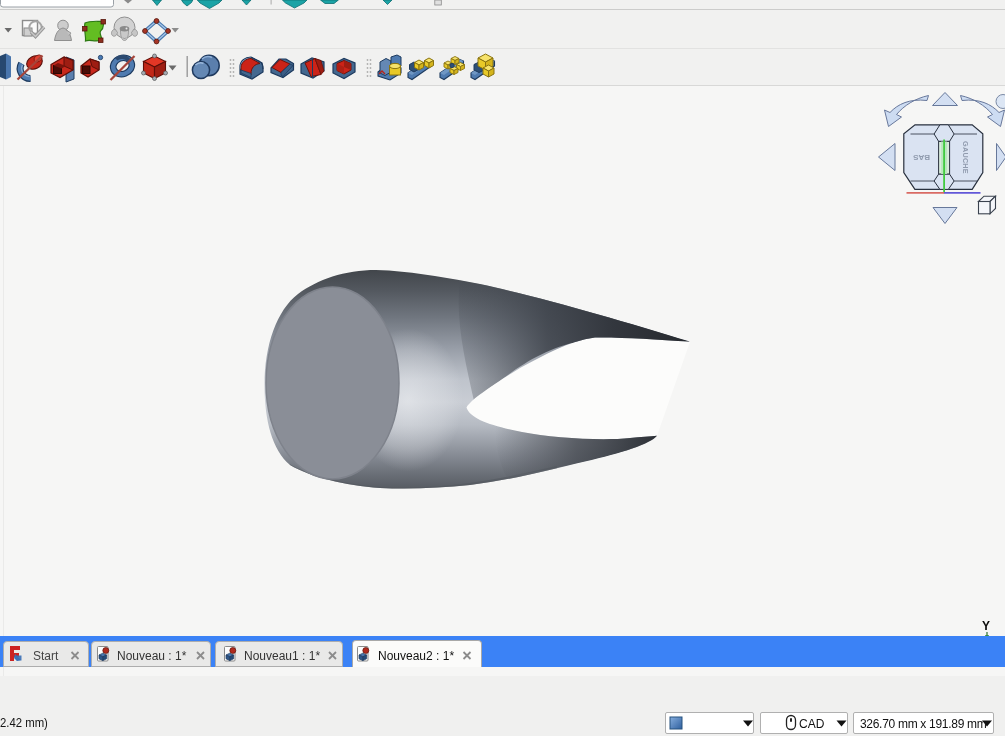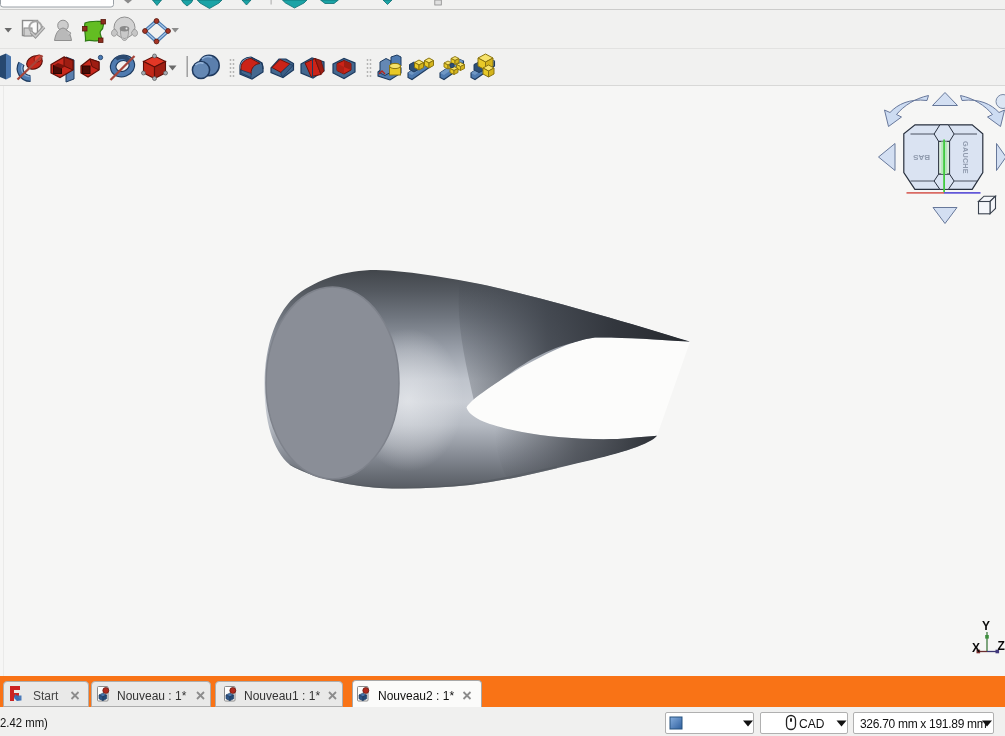--- a/index.html
+++ b/index.html
@@ -384,21 +384,21 @@
         <rect x="995.5" y="649.7" width="3.6" height="3.6" fill="#423a7e"></rect>
         <line x1="987" y1="651.5" x2="979" y2="651.5" stroke="#6b2f2f" stroke-width="1.3"></line>
         <rect x="976.5" y="649.7" width="3.6" height="3.6" fill="#7a3030"></rect>
         <text x="982" y="630" font-size="12" font-weight="bold" fill="#0a0a0a">Y</text>
         <text x="997.5" y="650" font-size="12" font-weight="bold" fill="#0a0a0a">Z</text>
         <text x="972" y="652" font-size="12" font-weight="bold" fill="#0a0a0a">X</text>
       </g>
     </svg>
   </div>
 
-  <div class="abs" style="left:0;top:676px;width:1005px;height:31px;background:#f97316;">
+  <div class="abs" style="left:0;top:636px;width:1005px;height:31px;background:#3b82f6;">
 
     <div class="abs" style="left:3px;top:5px;width:86px;height:26px;background:#e9e9e8;border:1px solid #adadad;border-radius:4px 4px 0 0;"></div>
     <div class="abs" style="left:91px;top:5px;width:120px;height:26px;background:#e9e9e8;border:1px solid #adadad;border-radius:4px 4px 0 0;"></div>
     <div class="abs" style="left:215px;top:5px;width:128px;height:26px;background:#e9e9e8;border:1px solid #adadad;border-radius:4px 4px 0 0;"></div>
 
     <div class="abs" style="left:352px;top:4px;width:130px;height:27px;background:#fbfbfa;border:1px solid #a8a8a8;border-bottom:none;border-radius:4px 4px 0 0;"></div>
 
     <svg class="abs" style="left:0;top:0;" width="1005" height="31" viewBox="0 0 1005 31">
       <g transform="translate(0,-676)">
 

